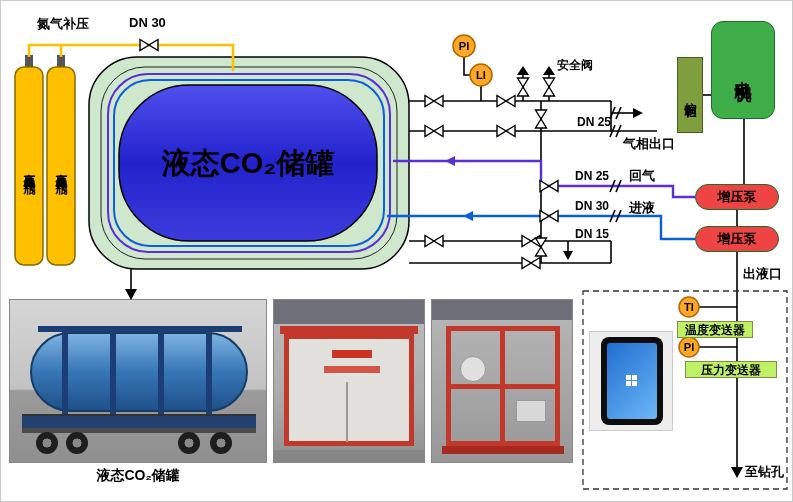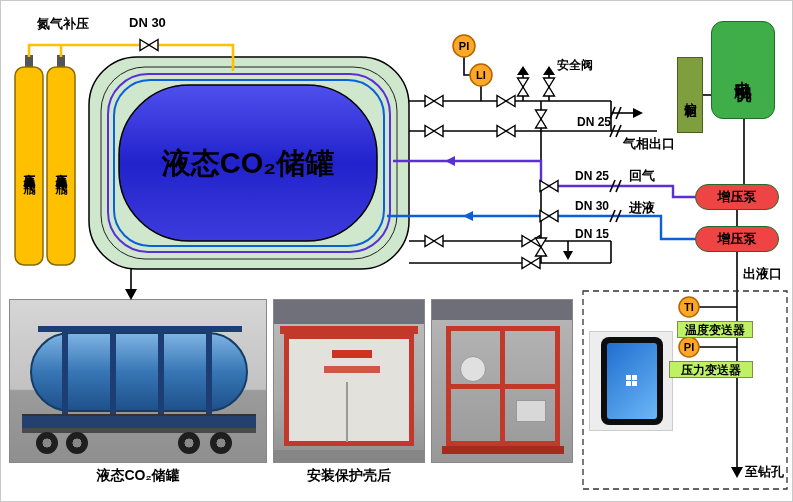--- a/index.html
+++ b/index.html
@@ -142,21 +142,21 @@
   <div class="lbl sm" style="left:574px;top:226px">DN 15</div>
   <div class="lbl" style="left:742px;top:264px">出液口</div>
   <div class="lbl" style="left:744px;top:462px">至钻孔</div>
 
   <div class="box vtext" style="left:676px;top:56px;width:26px;height:76px;background:#7f9e3e;border:1.5px solid #4a5e22;font-size:12px">控制柜</div>
   <div class="box vtext" style="left:710px;top:20px;width:64px;height:98px;background:#3fae49;border:1.5px solid #1e6b2a;border-radius:12px;font-size:17px">电动机</div>
   <div class="box pumpbox" style="left:694px;top:183px;width:84px;height:26px">增压泵</div>
   <div class="box pumpbox" style="left:694px;top:225px;width:84px;height:26px">增压泵</div>
 
   <div class="box chip" style="left:676px;top:320px;width:76px;height:17px">温度变送器</div>
-  <div class="box chip" style="left:668px;top:360px;width:84px;height:17px">压力变送器</div>
+  <div class="box chip" style="left:684px;top:360px;width:92px;height:17px">压力变送器</div>
 
   <div class="abs" style="left:588px;top:330px;width:84px;height:100px;background:#ededed;border:1px solid #ccc;z-index:4"></div>
   <div class="abs" style="left:600px;top:336px;width:62px;height:88px;background:#0d0d0d;border-radius:8px;z-index:4"></div>
   <div class="abs" style="left:606px;top:342px;width:50px;height:76px;background:linear-gradient(135deg,#1f6fd0,#6db6f7);border-radius:3px;z-index:4"></div>
   <div class="abs" style="left:625px;top:374px;width:5px;height:5px;background:#fff;z-index:4"></div>
   <div class="abs" style="left:631px;top:374px;width:5px;height:5px;background:#fff;z-index:4"></div>
   <div class="abs" style="left:625px;top:380px;width:5px;height:5px;background:#fff;z-index:4"></div>
   <div class="abs" style="left:631px;top:380px;width:5px;height:5px;background:#fff;z-index:4"></div>
 
   <div class="photo" style="left:8px;top:298px;width:258px;height:164px">
@@ -191,15 +191,14 @@
     <div class="abs" style="left:0;top:0;width:142px;height:20px;background:#6e6e78"></div>
     <div class="abs" style="left:14px;top:26px;width:114px;height:120px;border:5px solid #c2392b"></div>
     <div class="abs" style="left:14px;top:84px;width:114px;height:5px;background:#c2392b"></div>
     <div class="abs" style="left:68px;top:26px;width:5px;height:120px;background:#c2392b"></div>
     <div class="abs" style="left:28px;top:56px;width:26px;height:26px;border-radius:50%;background:#e0e0e0;border:1px solid #999"></div>
     <div class="abs" style="left:84px;top:100px;width:30px;height:22px;background:#d8d8d8;border:1px solid #999"></div>
     <div class="abs" style="left:10px;top:146px;width:122px;height:8px;background:#a52a20"></div>
   </div>
 
   <div class="cap" style="left:8px;top:466px;width:258px">液态CO₂储罐</div>
-  <div class="cap" style="left:272px;top:466px;width:152px">安装保护壳后</div>
 
 </div>
 
 </body></html>

